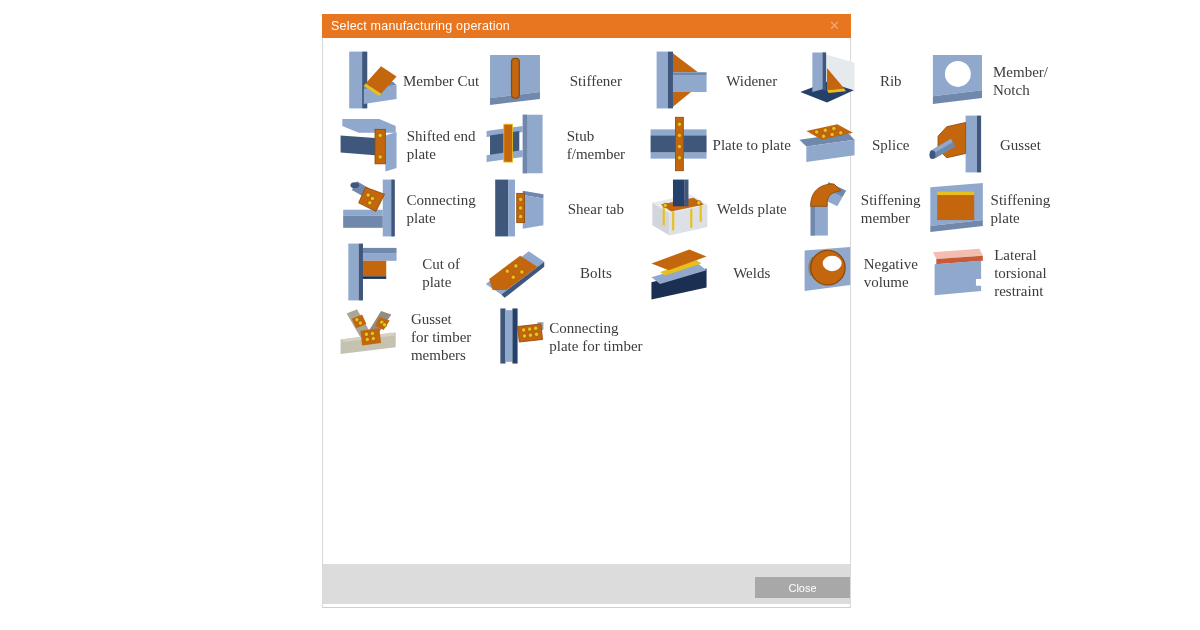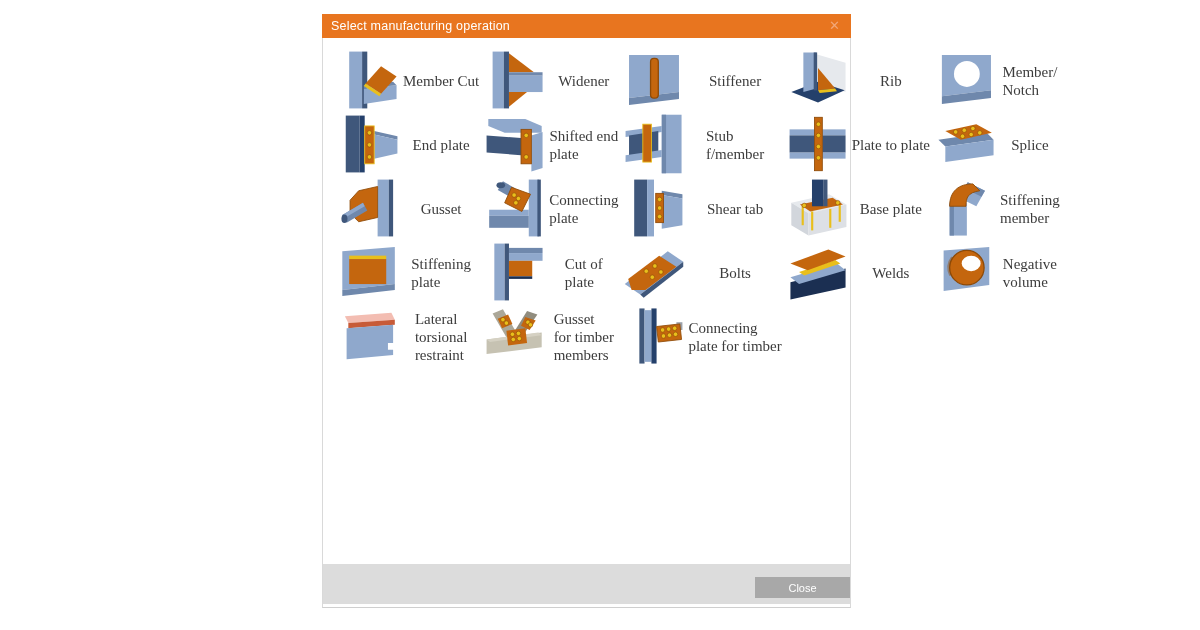--- a/index.html
+++ b/index.html
@@ -47,78 +47,63 @@
                 <polygon points="30,42 64,38 68,42 30,46" fill="#6F88AC"></polygon>
                 <polygon points="32,40 50,20 68,32 50,52" fill="#C4660E"></polygon>
                 <polygon points="32,40 50,52 48,55 30,43" fill="#E9BF1B"></polygon>
               </svg>
             </div>
             <div class="tile-label">Member Cut</div>
           </div>
           <div class="tile">
             <div class="thumb">
               <svg viewBox="0 0 72 72" preserveAspectRatio="xMidYMid meet">
+                <polygon points="7,7 65,7 65,50 7,57" fill="#8FA8CC"></polygon>
+                <polygon points="7,57 65,50 65,58 7,65" fill="#6F88AC"></polygon>
+                <rect x="32" y="11" width="9" height="46" rx="4" fill="#C4660E" stroke="#8E4A07" stroke-width="1.5"></rect>
+              </svg>
+            </div>
+            <div class="tile-label">Stiffener</div>
+          </div>
+          <div class="tile">
+            <div class="thumb">
+              <svg viewBox="0 0 72 72" preserveAspectRatio="xMidYMid meet">
                 <rect x="10" y="3" width="13" height="66" fill="#8FA8CC"></rect>
                 <rect x="23" y="3" width="6" height="66" fill="#3F577B"></rect>
                 <polygon points="29,5 29,27 58,27" fill="#C4660E"></polygon>
                 <rect x="29" y="27" width="39" height="4" fill="#6F88AC"></rect>
                 <rect x="29" y="31" width="39" height="19" fill="#8FA8CC"></rect>
                 <polygon points="29,50 50,50 29,67" fill="#C4660E"></polygon>
               </svg>
             </div>
             <div class="tile-label">Widener</div>
           </div>
           <div class="tile">
             <div class="thumb">
               <svg viewBox="0 0 72 72" preserveAspectRatio="xMidYMid meet">
-                <polygon points="7,7 65,7 65,50 7,57" fill="#8FA8CC"></polygon>
-                <polygon points="7,57 65,50 65,58 7,65" fill="#6F88AC"></polygon>
-                <rect x="32" y="11" width="9" height="46" rx="4" fill="#C4660E" stroke="#8E4A07" stroke-width="1.5"></rect>
-              </svg>
-            </div>
-            <div class="tile-label">Stiffener</div>
-          </div>
-          <div class="tile">
-            <div class="thumb">
-              <svg viewBox="0 0 72 72" preserveAspectRatio="xMidYMid meet">
                 <polygon points="34,6 68,16 68,50 34,40" fill="#E6E9ED"></polygon>
                 <polygon points="5,50 36,38 67,48 36,62" fill="#24406B"></polygon>
                 <polygon points="19,4 34,4 34,46 19,50" fill="#8FA8CC"></polygon>
                 <rect x="31" y="4" width="4" height="44" fill="#3F577B"></rect>
                 <polygon points="36,22 36,48 56,46" fill="#C4660E"></polygon>
                 <polygon points="36,48 56,46 58,49 38,51" fill="#E9BF1B"></polygon>
               </svg>
             </div>
             <div class="tile-label">Rib</div>
           </div>
           <div class="tile">
             <div class="thumb">
               <svg viewBox="0 0 72 72" preserveAspectRatio="xMidYMid meet">
                 <polygon points="8,7 65,7 65,48 8,55" fill="#8FA8CC"></polygon>
                 <polygon points="8,55 65,48 65,57 8,64" fill="#6F88AC"></polygon>
                 <circle cx="37" cy="29" r="15" fill="#FFFFFF"></circle>
               </svg>
             </div>
             <div class="tile-label">Member/
 Notch</div>
-          </div>
-          <div class="tile">
-            <div class="thumb">
-              <svg viewBox="0 0 72 72" preserveAspectRatio="xMidYMid meet">
-                <rect x="9" y="3" width="16" height="66" fill="#3F577B"></rect>
-                <rect x="25" y="3" width="6" height="66" fill="#24406B"></rect>
-                <polygon points="42,21 69,27 69,31 42,25" fill="#6F88AC"></polygon>
-                <polygon points="42,25 69,31 69,47 42,53" fill="#8FA8CC"></polygon>
-                <rect x="31" y="15" width="11" height="44" fill="#C4660E" stroke="#E9BF1B" stroke-width="1"></rect>
-                <circle cx="36.5" cy="23" r="2.6" fill="#E9BF1B" stroke="#8E4A07" stroke-width="0.7"></circle>
-                <circle cx="36.5" cy="37" r="2.6" fill="#E9BF1B" stroke="#8E4A07" stroke-width="0.7"></circle>
-                <circle cx="36.5" cy="51" r="2.6" fill="#E9BF1B" stroke="#8E4A07" stroke-width="0.7"></circle>
-              </svg>
-            </div>
-            <div class="tile-label">End plate</div>
           </div>
           <div class="tile">
             <div class="thumb">
               <svg viewBox="0 0 72 72" preserveAspectRatio="xMidYMid meet">
                 <polygon points="5,7 48,7 67,15 67,23 24,23 5,15" fill="#8FA8CC"></polygon>
                 <polygon points="3,26 43,29 43,49 3,46" fill="#3F577B"></polygon>
                 <polygon points="55,26 68,22 68,64 55,68" fill="#8FA8CC"></polygon>
                 <rect x="43" y="19" width="12" height="40" fill="#C4660E" stroke="#8E4A07" stroke-width="1"></rect>
                 <circle cx="49" cy="26" r="2.6" fill="#E9BF1B" stroke="#8E4A07" stroke-width="0.7"></circle>
                 <circle cx="49" cy="51" r="2.6" fill="#E9BF1B" stroke="#8E4A07" stroke-width="0.7"></circle>
@@ -231,21 +216,21 @@
                 <rect x="60" y="30" width="2.5" height="22" fill="#E9BF1B"></rect>
                 <rect x="28" y="40" width="2.5" height="22" fill="#E9BF1B"></rect>
                 <rect x="49" y="37" width="2.5" height="22" fill="#E9BF1B"></rect>
                 <polygon points="15,32 53,24 65,32 27,40" fill="#C4660E"></polygon>
                 <rect x="29" y="3" width="13" height="31" fill="#24406B"></rect>
                 <rect x="42" y="3" width="5" height="31" fill="#3F577B"></rect>
                 <circle cx="20" cy="33" r="2.6" fill="#E9BF1B" stroke="#8E4A07" stroke-width="0.7"></circle>
                 <circle cx="59" cy="30" r="2.6" fill="#E9BF1B" stroke="#8E4A07" stroke-width="0.7"></circle>
               </svg>
             </div>
-            <div class="tile-label">Base plate</div>
+            <div class="tile-label">Welds plate</div>
           </div>
           <div class="tile">
             <div class="thumb">
               <svg viewBox="0 0 72 72" preserveAspectRatio="xMidYMid meet">
                 <polygon points="38,6 58,16 48,34 28,24" fill="#8FA8CC"></polygon>
                 <polygon points="38,6 58,16 54,23 34,13" fill="#6F88AC"></polygon>
                 <rect x="17" y="30" width="20" height="38" fill="#8FA8CC"></rect>
                 <rect x="17" y="30" width="5" height="38" fill="#6F88AC"></rect>
                 <path d="M17,34 C17,16 28,8 44,8 L52,16 C38,18 36,24 36,34 Z" fill="#C4660E" stroke="#8E4A07" stroke-width="1"></path>
               </svg>

